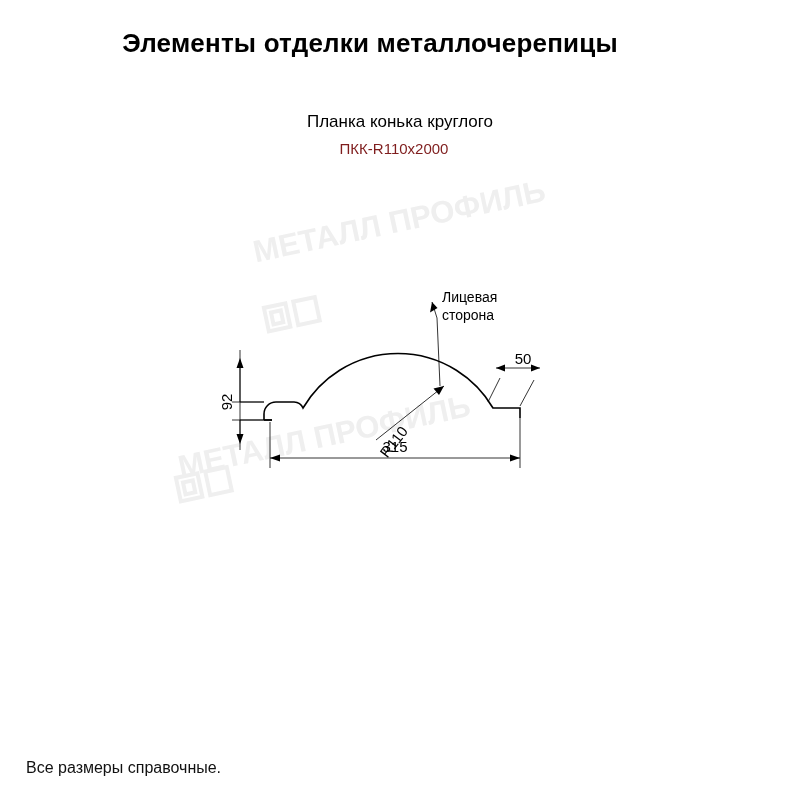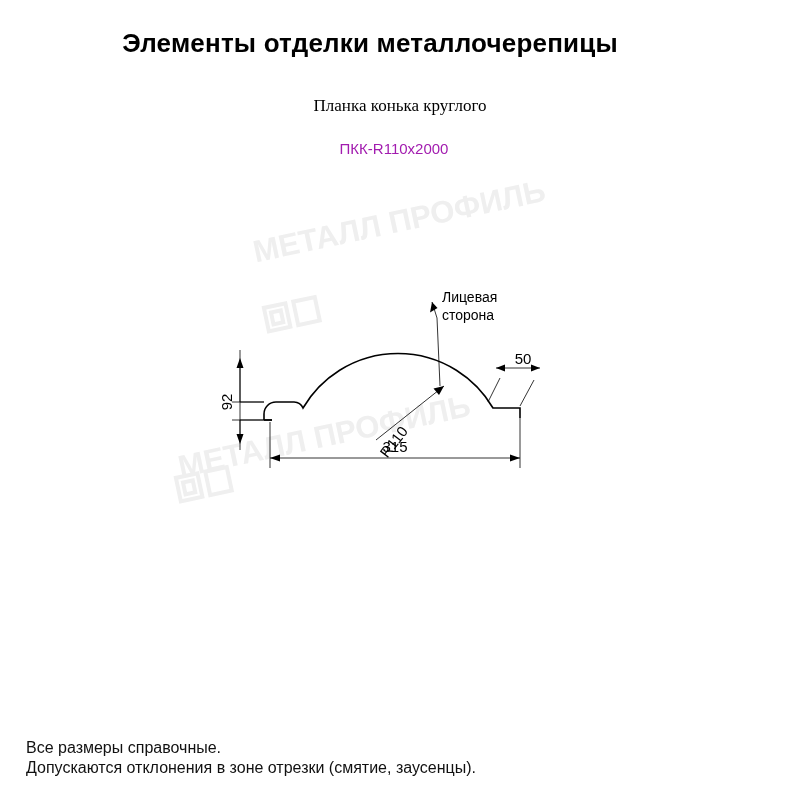--- a/index.html
+++ b/index.html
@@ -25,36 +25,35 @@
     left: 0;
     width: 740px;
     text-align: center;
     font-size: 26px;
     font-weight: bold;
     letter-spacing: 0.2px;
     color: #000;
   }
   .subtitle {
     position: absolute;
-    top: 96px;
+    top: 112px;
     left: 0;
     width: 800px;
     text-align: center;
     font-size: 17px;
     color: #000;
-    font-family: Liberation Serif, serif;
   }
   .subtitle2 {
     position: absolute;
     top: 140px;
     left: 0;
     width: 788px;
     text-align: center;
     font-size: 15px;
-    color: #a21caf;
+    color: #7f1d1d;
   }
   .drawing {
     position: absolute;
     top: 190px;
     left: 0;
     width: 800px;
     height: 380px;
   }
   .footnotes {
     position: absolute;
@@ -182,16 +181,15 @@
 
       <text x="523" y="174" font-size="15" text-anchor="middle">50</text>
 
       <text x="442" y="112" font-size="14" text-anchor="start">Лицевая</text>
       <text x="442" y="130" font-size="14" text-anchor="start">сторона</text>
     </svg>
   </div>
 
   <div class="footnotes">
     <div>Все размеры справочные.</div>
-    <div>Допускаются отклонения в зоне отрезки (смятие, заусенцы).</div>
   </div>
 
 </div>
 
 </body></html>

